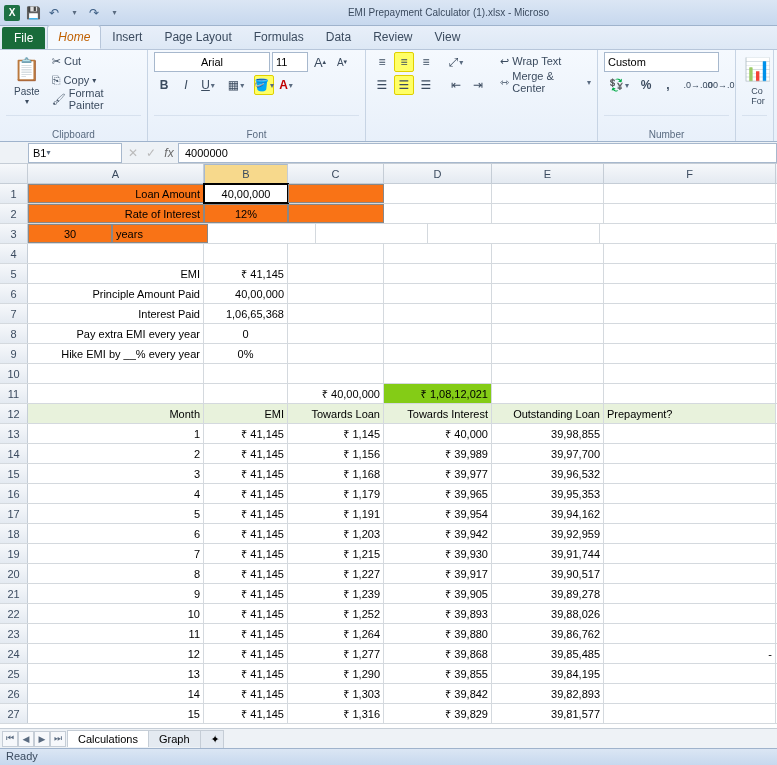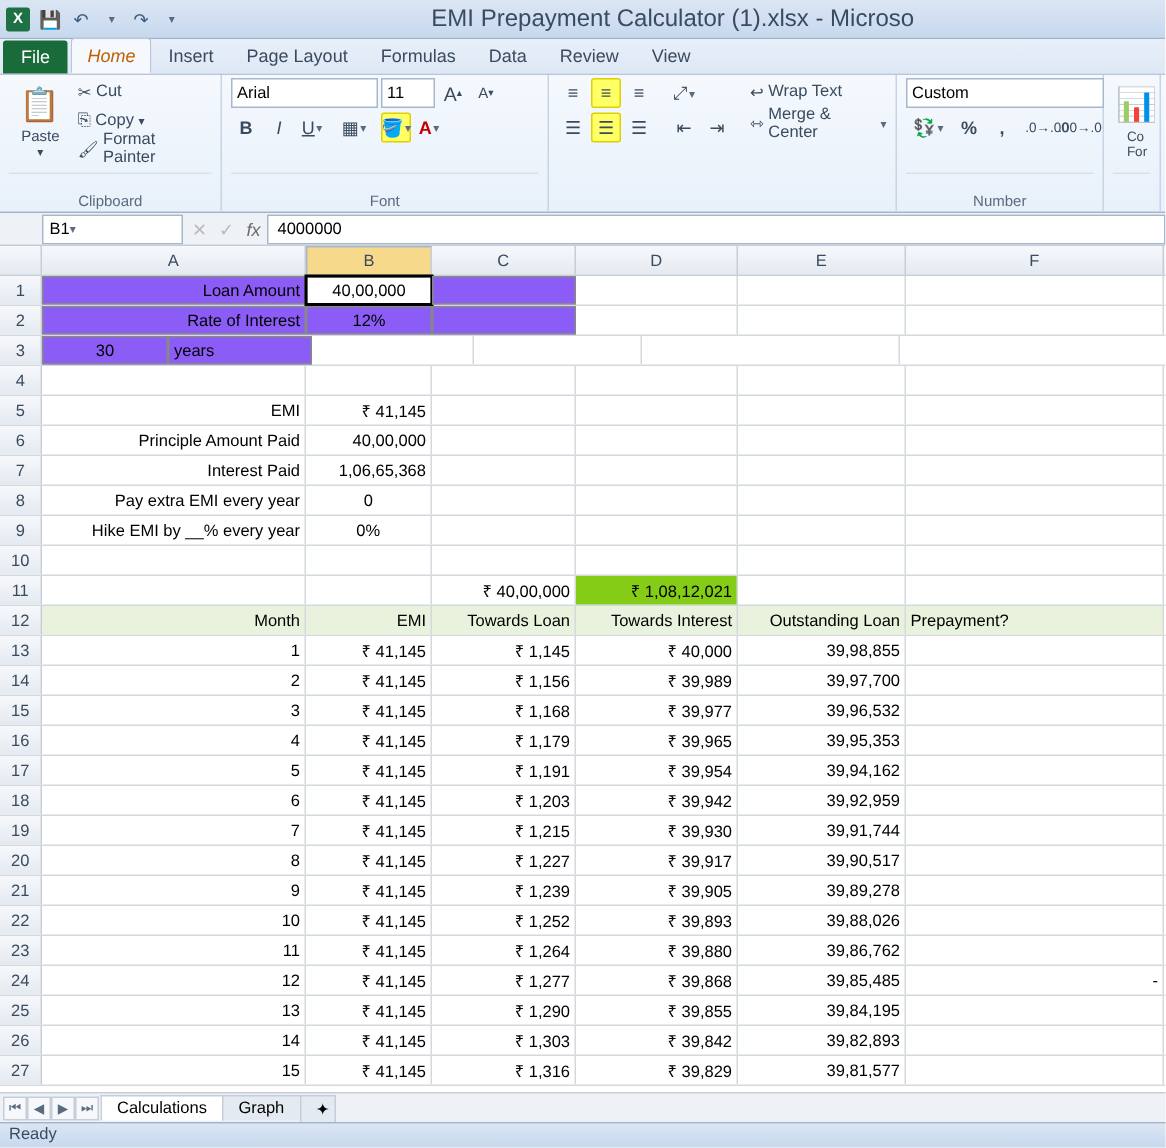--- a/index.html
+++ b/index.html
@@ -2,40 +2,40 @@
 <html><head>
 <meta charset="utf-8">
 <style>
 * { box-sizing: border-box; margin: 0; padding: 0; font-family: "Segoe UI", Tahoma, sans-serif; }
 body { background: #fff; width: 777px; height: 765px; overflow: hidden; font-size: 11px; }
 
 
 .qat { background: linear-gradient(#dbe6f4,#c7d8ee); height: 26px; display:flex; align-items:center; padding:0 4px; border-bottom:1px solid #9fb3cc; }
 .qat .xl-icon{width:16px;height:16px;background:#1e7145;border-radius:2px;margin-right:4px;display:inline-flex;align-items:center;justify-content:center;color:#fff;font-weight:bold;font-size:10px;}
 .qat .q{width:20px;height:20px;display:inline-flex;align-items:center;justify-content:center;color:#3b5d84;font-size:12px;}
-.qat .title{flex:1;text-align:center;color:#3b4b5f;font-size:16px;}
+.qat .title{flex:1;text-align:center;color:#3b4b5f;font-size:10px;}
 
 
 .tabs{background:linear-gradient(#e8eff9,#dde8f5);height:24px;display:flex;align-items:flex-end;padding-left:2px;border-bottom:1px solid #b7c6da;}
 .file-tab{background:#196b3a;color:#fff;padding:4px 12px;font-size:12px;border-radius:2px 2px 0 0;margin-right:2px;}
 .tab{padding:4px 10px;font-size:12px;color:#3b4b5f;border:1px solid transparent;}
 .tab.active{background:#f5f9fe;border:1px solid #b7c6da;border-bottom:1px solid #f5f9fe;border-radius:3px 3px 0 0;color:#c06000;font-weight:normal;font-style:italic;}
 
 
 .ribbon{background:linear-gradient(#f5f9fe,#e8f0fa);height:92px;border-bottom:1px solid #9fb3cc;display:flex;}
 .grp{border-right:1px solid #c7d4e4;padding:2px 6px 1px 6px;display:flex;flex-direction:column;justify-content:space-between;}
 .grp-lbl{font-size:10px;color:#5a6b80;text-align:center;padding-top:13px;border-top:1px solid #d7e1ee;}
 .grp-body{flex:1;display:flex;gap:4px;align-items:flex-start;}
 .vstack{display:flex;flex-direction:column;gap:1px;}
 .hstack{display:flex;gap:2px;align-items:center;}
 .big-btn{display:flex;flex-direction:column;align-items:center;width:42px;padding-top:2px;color:#3b4b5f;font-size:10px;}
 .big-btn .ico{width:32px;height:32px;display:flex;align-items:center;justify-content:center;font-size:22px;}
 .sm{font-size:11px;color:#3b4b5f;display:flex;align-items:center;gap:3px;height:18px;}
 .sel{border:1px solid #a7b8cd;background:#fff;height:20px;font-size:11px;padding:1px 3px;}
-.sel.font{width:98px;}
+.sel.font{width:116px;text-align:center;}
 .sel.size{width:36px;}
 .rbtn{width:20px;height:20px;border:1px solid transparent;display:inline-flex;align-items:center;justify-content:center;color:#3b4b5f;font-size:12px;border-radius:2px;}
 .rbtn.hi{background:#ffff66;border:1px solid #e0d000;}
 .rbtn.red{color:#c00000;}
 .dd::after{content:"▾";font-size:8px;margin-left:1px;color:#5a6b80;}
 .wide{width:auto;padding:0 4px;}
 .ic{font-family:"Segoe UI Symbol",sans-serif;}
 
 
 .fxrow{height:22px;border-bottom:1px solid #c5cdd6;display:flex;align-items:center;background:#eef2f6;}
@@ -50,21 +50,21 @@
 .hdr-row{display:flex;height:20px;background:linear-gradient(#f6f8fb,#e4eaf1);border-bottom:1px solid #c5cdd6;}
 .corner{width:28px;border-right:1px solid #c5cdd6;}
 .colh{border-right:1px solid #c5cdd6;display:flex;align-items:center;justify-content:center;color:#3b4b5f;font-size:11px;}
 .colh.sel{background:#f7d98c;}
 .cA{width:176px;} .cB{width:84px;} .cC{width:96px;} .cD{width:108px;} .cE{width:112px;} .cF{width:172px;}
 .row{display:flex;height:20px;border-bottom:1px solid #d4d9de;}
 .rowh{width:28px;background:linear-gradient(#f6f8fb,#e4eaf1);border-right:1px solid #c5cdd6;display:flex;align-items:center;justify-content:center;color:#3b4b5f;font-size:11px;}
 .cell{border-right:1px solid #d4d9de;padding:1px 3px;font-size:11px;color:#000;display:flex;align-items:center;}
 .r{justify-content:flex-end;}
 .c{justify-content:center;}
-.green{background:#8b5cf6;}
+.green{background:#f97316;}
 .dborder{border:1px solid #888!important;}
 .hdrrow .cell{background:#e8f2dc;}
 .yellow{background:#84cc16;}
 .active-cell{outline:2px solid #000;outline-offset:-1px;background:#fff;}
 
 
 .sheettabs{position:absolute;bottom:17px;left:0;right:0;height:20px;background:#eef2f6;border-top:1px solid #c5cdd6;display:flex;align-items:center;font-size:11px;}
 .nav{display:flex;gap:0;margin:0 2px;}
 .nav span{width:16px;height:16px;display:inline-flex;align-items:center;justify-content:center;color:#5a6b80;border:1px solid #c5cdd6;background:#f6f8fb;font-size:9px;}
 .stab{padding:2px 10px;background:#fff;border:1px solid #c5cdd6;border-bottom:none;margin-left:-1px;text-align:center;}
@@ -180,21 +180,21 @@
         <div class="sm dd">
             <span class="ic">⇿</span>
             <span>Merge &amp; Center</span>
           </div>
       </div>
     </div>
   </div>
 
   <div class="grp" style="width:138px">
     <div class="grp-body vstack" style="gap:3px">
-      <input class="sel" style="width: 132px;" value="Custom">
+      <input class="sel" style="width: 115px;" value="Custom">
       <div class="hstack">
         <span class="rbtn dd wide">💱</span>
         <span class="rbtn">
             <b>%</b>
           </span>
         <span class="rbtn">
             <b>,</b>
           </span>
         <span style="width:6px"></span>
         <span class="rbtn" style="font-size:9px">.0→.00</span>

